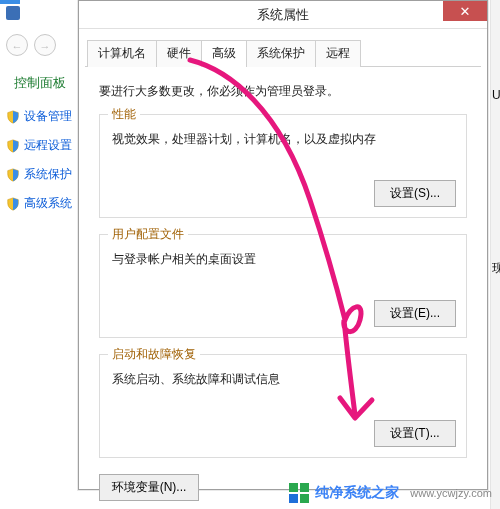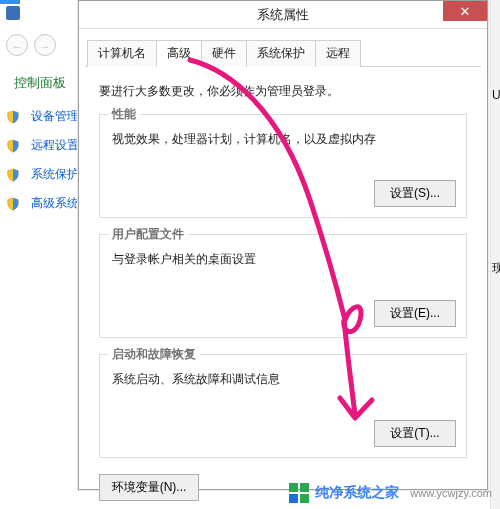--- a/index.html
+++ b/index.html
@@ -42,21 +42,21 @@
     background: #fafafa;
   }
   .bg-breadcrumb {
     position: absolute; left: 14px; top: 74px;
     color: #1a7a2e; font-size: 13px;
   }
   .bg-side {
     position: absolute; left: 6px; top: 108px;
     display: flex; flex-direction: column; gap: 12px;
   }
-  .bg-side .item { display: flex; align-items: center; gap: 11px; }
+  .bg-side .item { display: flex; align-items: center; gap: 4px; }
   .bg-side .shield {
     width: 14px; height: 14px; position: relative;
   }
   .bg-side .shield svg { width: 14px; height: 14px; }
   .bg-side a { color: #0b5cd8; text-decoration: none; font-size: 12px; }
   .bg-right-strip {
     position: absolute; right: 0; top: 0;
     width: 10px; height: 509px;
     background: #f3f3f3;
     border-left: 1px solid #e4e4e4;
@@ -132,22 +132,21 @@
     padding: 10px 10px 10px 12px;
     margin-bottom: 16px;
     position: relative;
   }
   .group .legend {
     position: absolute;
     top: -9px; left: 8px;
     background: #fff;
     padding: 0 4px;
     font-size: 12px;
-    color: #737373;
-    font-weight: bold;
+    color: #a16207;
   }
   .group .desc {
     font-size: 12px; color: #222;
     margin: 6px 0 32px 0;
   }
   .group .btn-row {
     display: flex; justify-content: flex-end;
   }
   .btn {
     min-width: 82px;
@@ -249,22 +248,22 @@
 <div class="dialog">
   <div class="titlebar">
     <span class="title">系统属性</span>
     <div class="close">
       <span>✕</span>
     </div>
   </div>
   <div class="dlg-body">
     <div class="tabs">
       <div class="tab">计算机名</div>
+      <div class="tab">硬件</div>
       <div class="tab active">高级</div>
-      <div class="tab">硬件</div>
       <div class="tab">系统保护</div>
       <div class="tab">远程</div>
     </div>
     <div class="tabpane">
       <div class="admin-note">要进行大多数更改，你必须作为管理员登录。</div>
 
       <div class="group">
         <div class="legend">性能</div>
         <div class="desc">视觉效果，处理器计划，计算机名，以及虚拟内存</div>
         <div class="btn-row">

